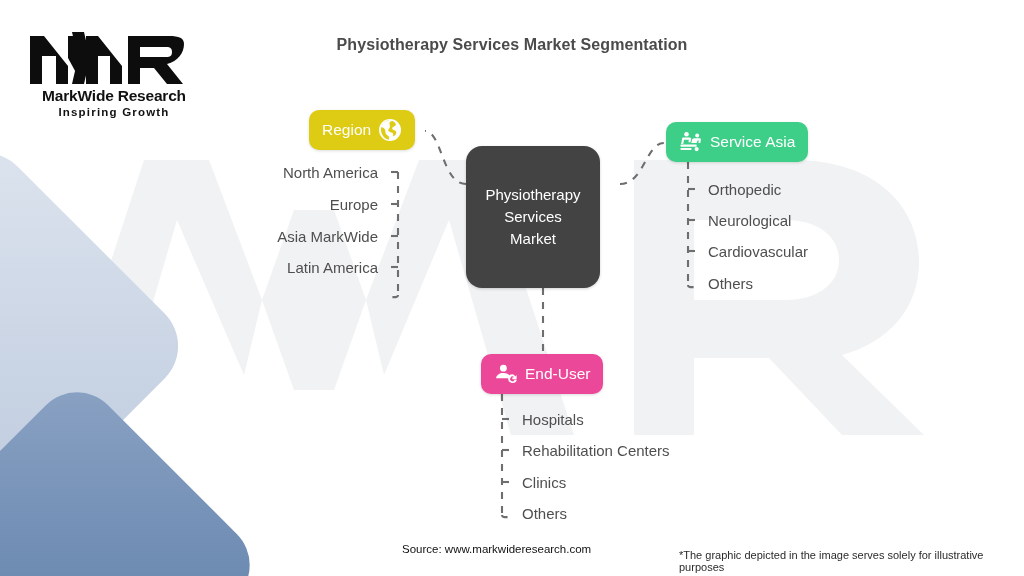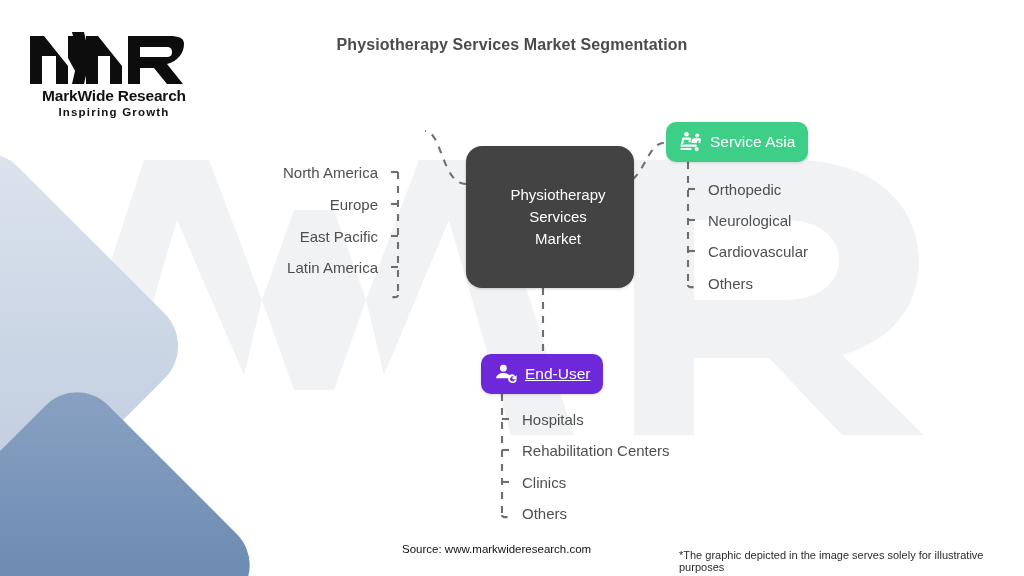--- a/index.html
+++ b/index.html
@@ -96,29 +96,28 @@
     position: absolute;
     inset: 0;
     pointer-events: none;
   }
 
   
   .center-node {
     position: absolute;
     left: 466px;
     top: 146px;
-    width: 152px;
+    width: 134px;
     height: 142px;
     background: #434343;
     border-radius: 16px;
     display: flex;
     align-items: center;
     justify-content: center;
     box-shadow: 0 1px 3px rgba(0,0,0,0.18);
-    padding-left: 16px;
   }
   .center-label {
     color: #ffffff;
     font-size: 15px;
     line-height: 22px;
     text-align: center;
     white-space: pre-line;
   }
 
   
@@ -131,21 +130,21 @@
     height: 40px;
     border-radius: 10px;
     color: #ffffff;
     font-size: 15.5px;
     box-shadow: 0 1px 3px rgba(0,0,0,0.14);
     white-space: nowrap;
   }
   .badge .ico { display: flex; align-items: center; }
   #badge-region   { left: 309px; top: 110px; background: #DECB13; }
   #badge-service  { left: 666px; top: 122px; background: #3DCE88; }
-  #badge-enduser  { left: 481px; top: 354px; background: #6d28d9; text-decoration: underline; }
+  #badge-enduser  { left: 481px; top: 354px; background: #ec4899; }
 
   
   .leaf {
     position: absolute;
     font-size: 15px;
     color: #4f4f4f;
     white-space: nowrap;
   }
   .leaf-left  { text-align: right; }
   .leaf-right { text-align: left; }
@@ -230,23 +229,33 @@
       <path d="M502 515 C 502 518 506 517 511 517"></path>
     </g>
   </svg>
 
   <div class="center-node">
     <div class="center-label">Physiotherapy
 Services
 Market</div>
   </div>
 
+  <div class="badge" id="badge-region">
+    <span>Region</span>
+    <span class="ico">
+      <svg width="24" height="24" viewBox="0 0 24 24">
+        <circle cx="12" cy="12" r="11" fill="#ffffff"></circle>
+        <path d="M12 2 C7 3 4 6 3.4 9 c2.6 .6 4.2 2.4 4 4.6 -.2 2 1 3.4 2.6 4.2 1.4 .7 1.3 2.4 .8 4 C7 21 3 17 3 12 3 6.5 7 2.2 12 2 Z" fill="#DECB13"></path>
+        <path d="M14.5 3 c2 .8 3.6 2.4 3.3 3.8 -.3 1.6 -2.3 1.6 -3.3 2.8 -.9 1.1 .3 2.4 1.6 2.6 1.6 .2 2.6 1.4 2.2 3 -.3 1.3 -1.6 2.6 -3.2 3.2 .3 -1.6 .2 -3 -.8 -3.6 -1.4 -.8 -3.6 -.6 -4 -2.4 -.3 -1.5 1.3 -2 1.6 -3.4 .3 -1.4 -.6 -2.8 -.4 -4 .1 -.9 1.2 -1.6 3 -2 Z" fill="#DECB13"></path>
+      </svg>
+    </span>
+  </div>
   <div class="leaf leaf-left" style="left:160px; top:164px; width:218px;">North America</div>
   <div class="leaf leaf-left" style="left:160px; top:196px; width:218px;">Europe</div>
-  <div class="leaf leaf-left" style="left:160px; top:228px; width:218px;">East Pacific</div>
+  <div class="leaf leaf-left" style="left:160px; top:228px; width:218px;">Asia MarkWide</div>
   <div class="leaf leaf-left" style="left:160px; top:259px; width:218px;">Latin America</div>
 
   <div class="badge" id="badge-service">
     <span class="ico">
       <svg width="24" height="24" viewBox="0 0 24 24" fill="#ffffff">
         <circle cx="7.5" cy="4.2" r="2.3"></circle>
         <path d="M4.2 7.4 h6.6 c1 0 1.6 .8 1.4 1.7 l-.7 3.1 h-2.1 l.5 -2.4 H5.1 l-.9 4.1 H2.1 l1 -5.1 c.1 -.9 .5 -1.4 1.1 -1.4 Z"></path>
         <circle cx="18.2" cy="5.4" r="2"></circle>
         <path d="M15.4 8.3 h5.2 c.9 0 1.4 .6 1.3 1.4 l-.6 3.3 h-1.9 l.4 -2.4 h-1.2 l-1 2.4 h-5.3 l.6 -2.7 c.2 -1.2 1.1 -2 2.5 -2 Z"></path>
         <rect x="1.4" y="14.6" width="16.4" height="2.1" rx="1"></rect>

